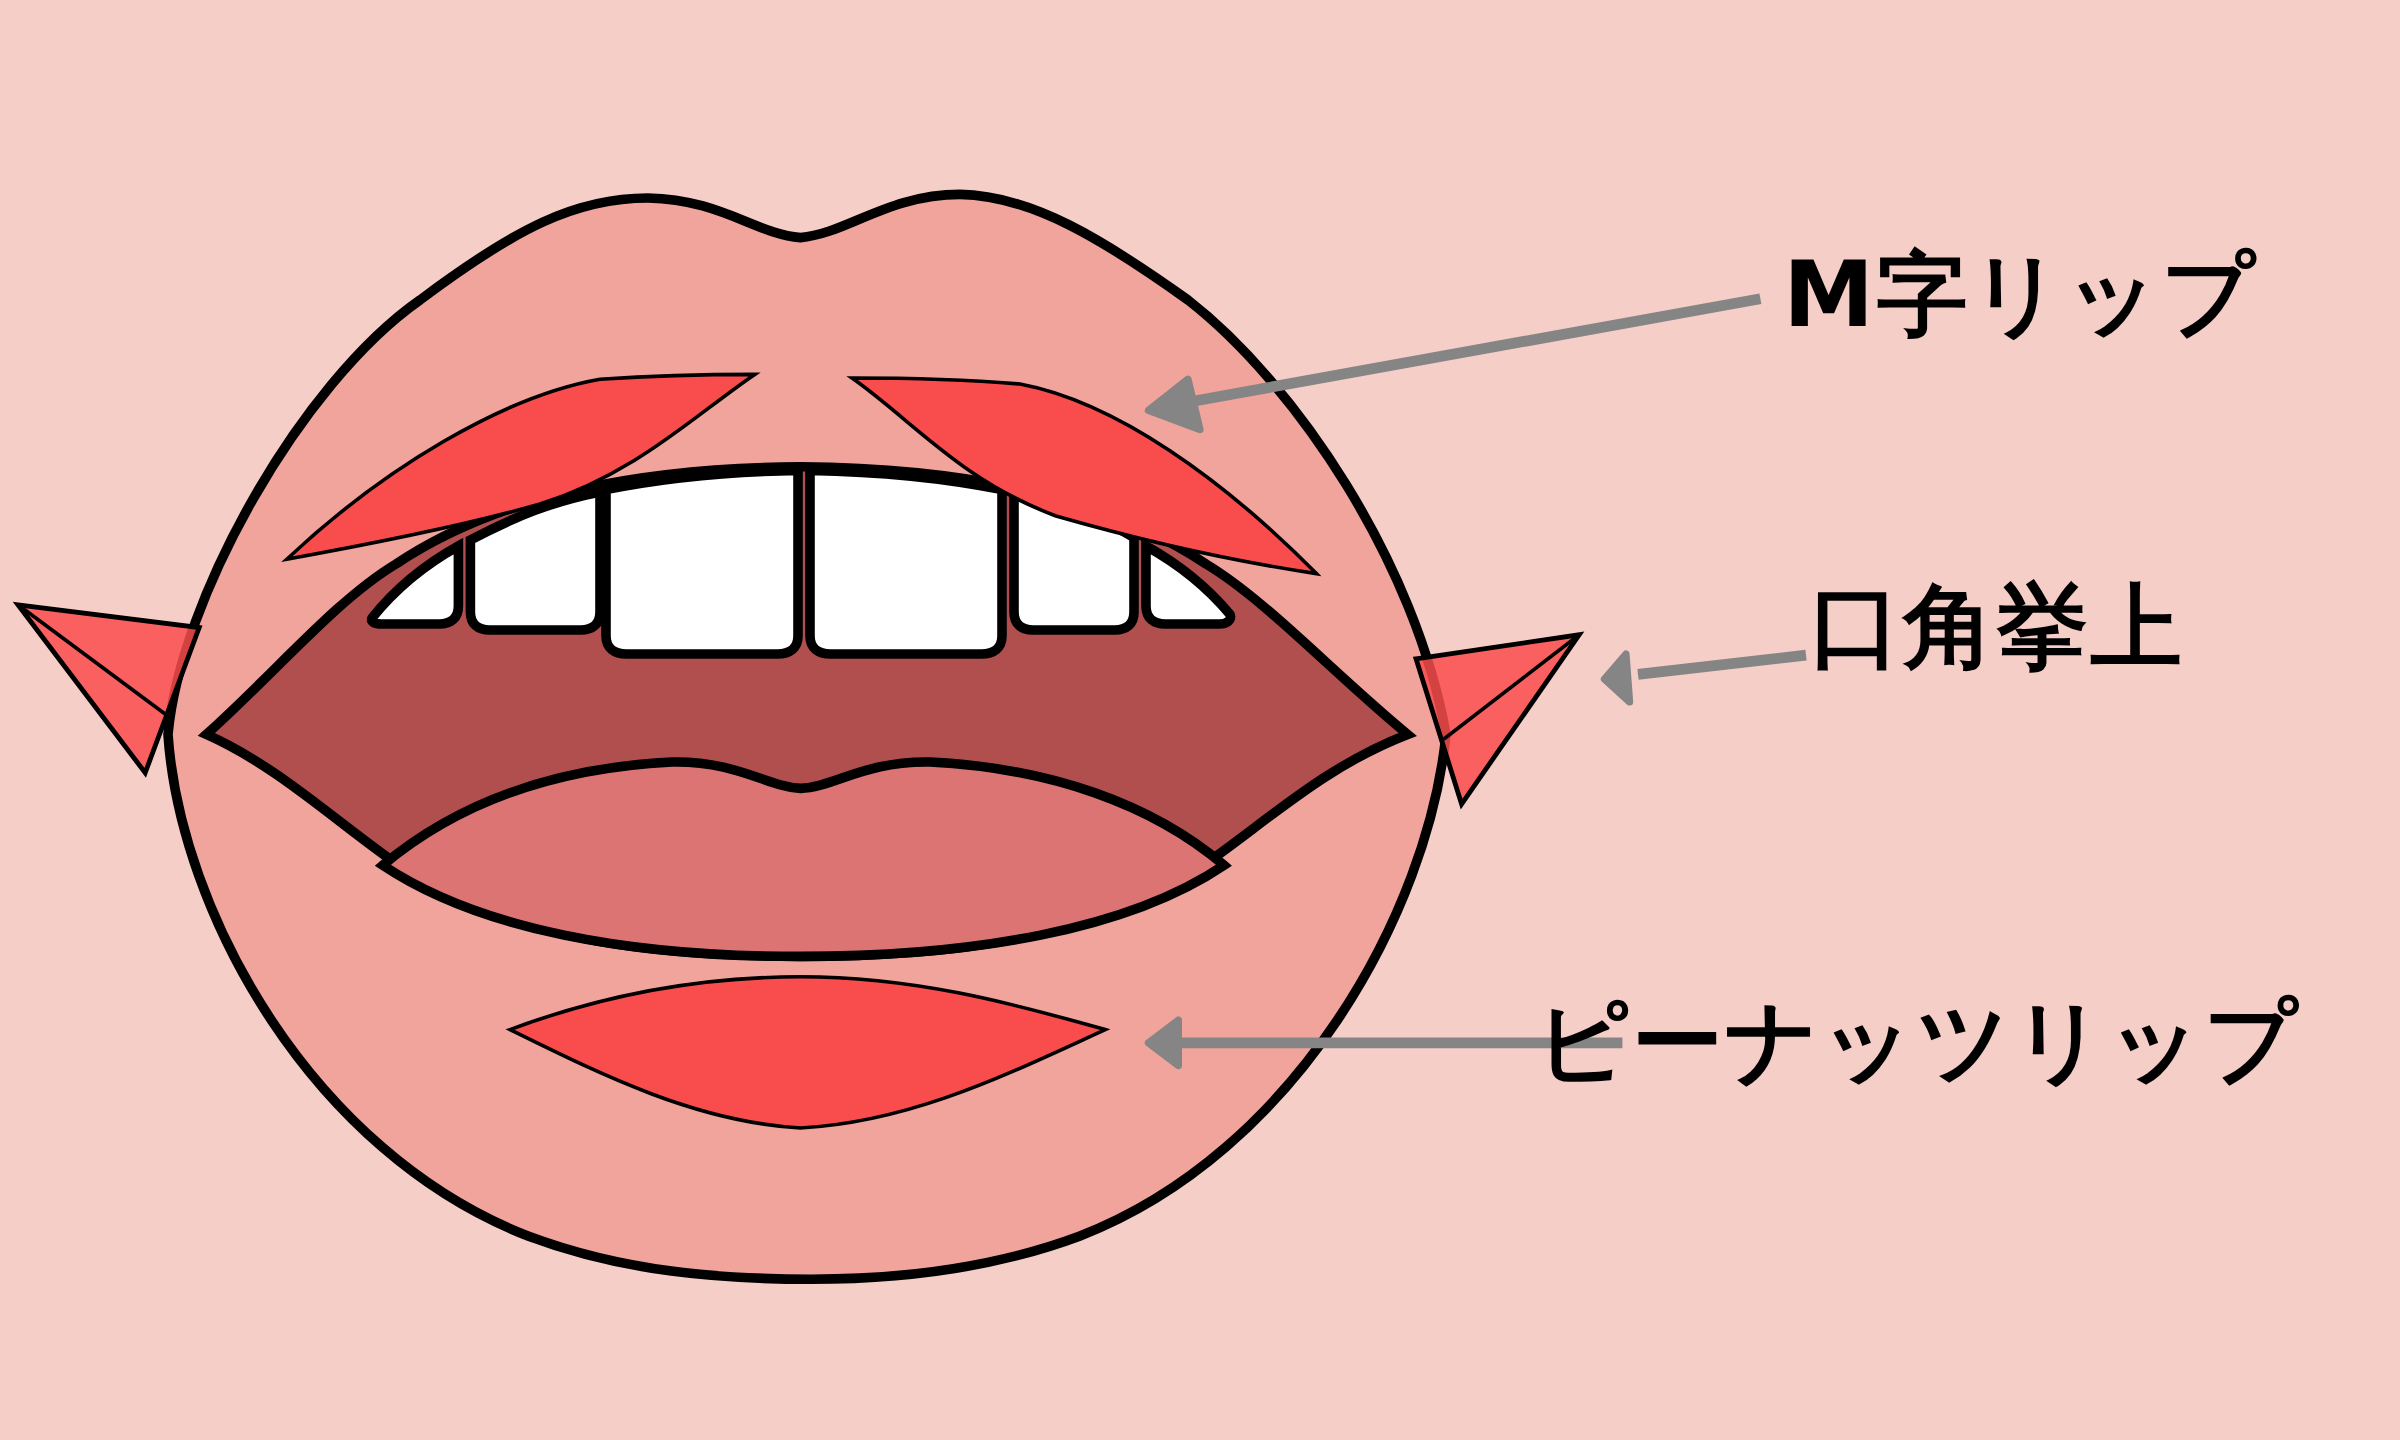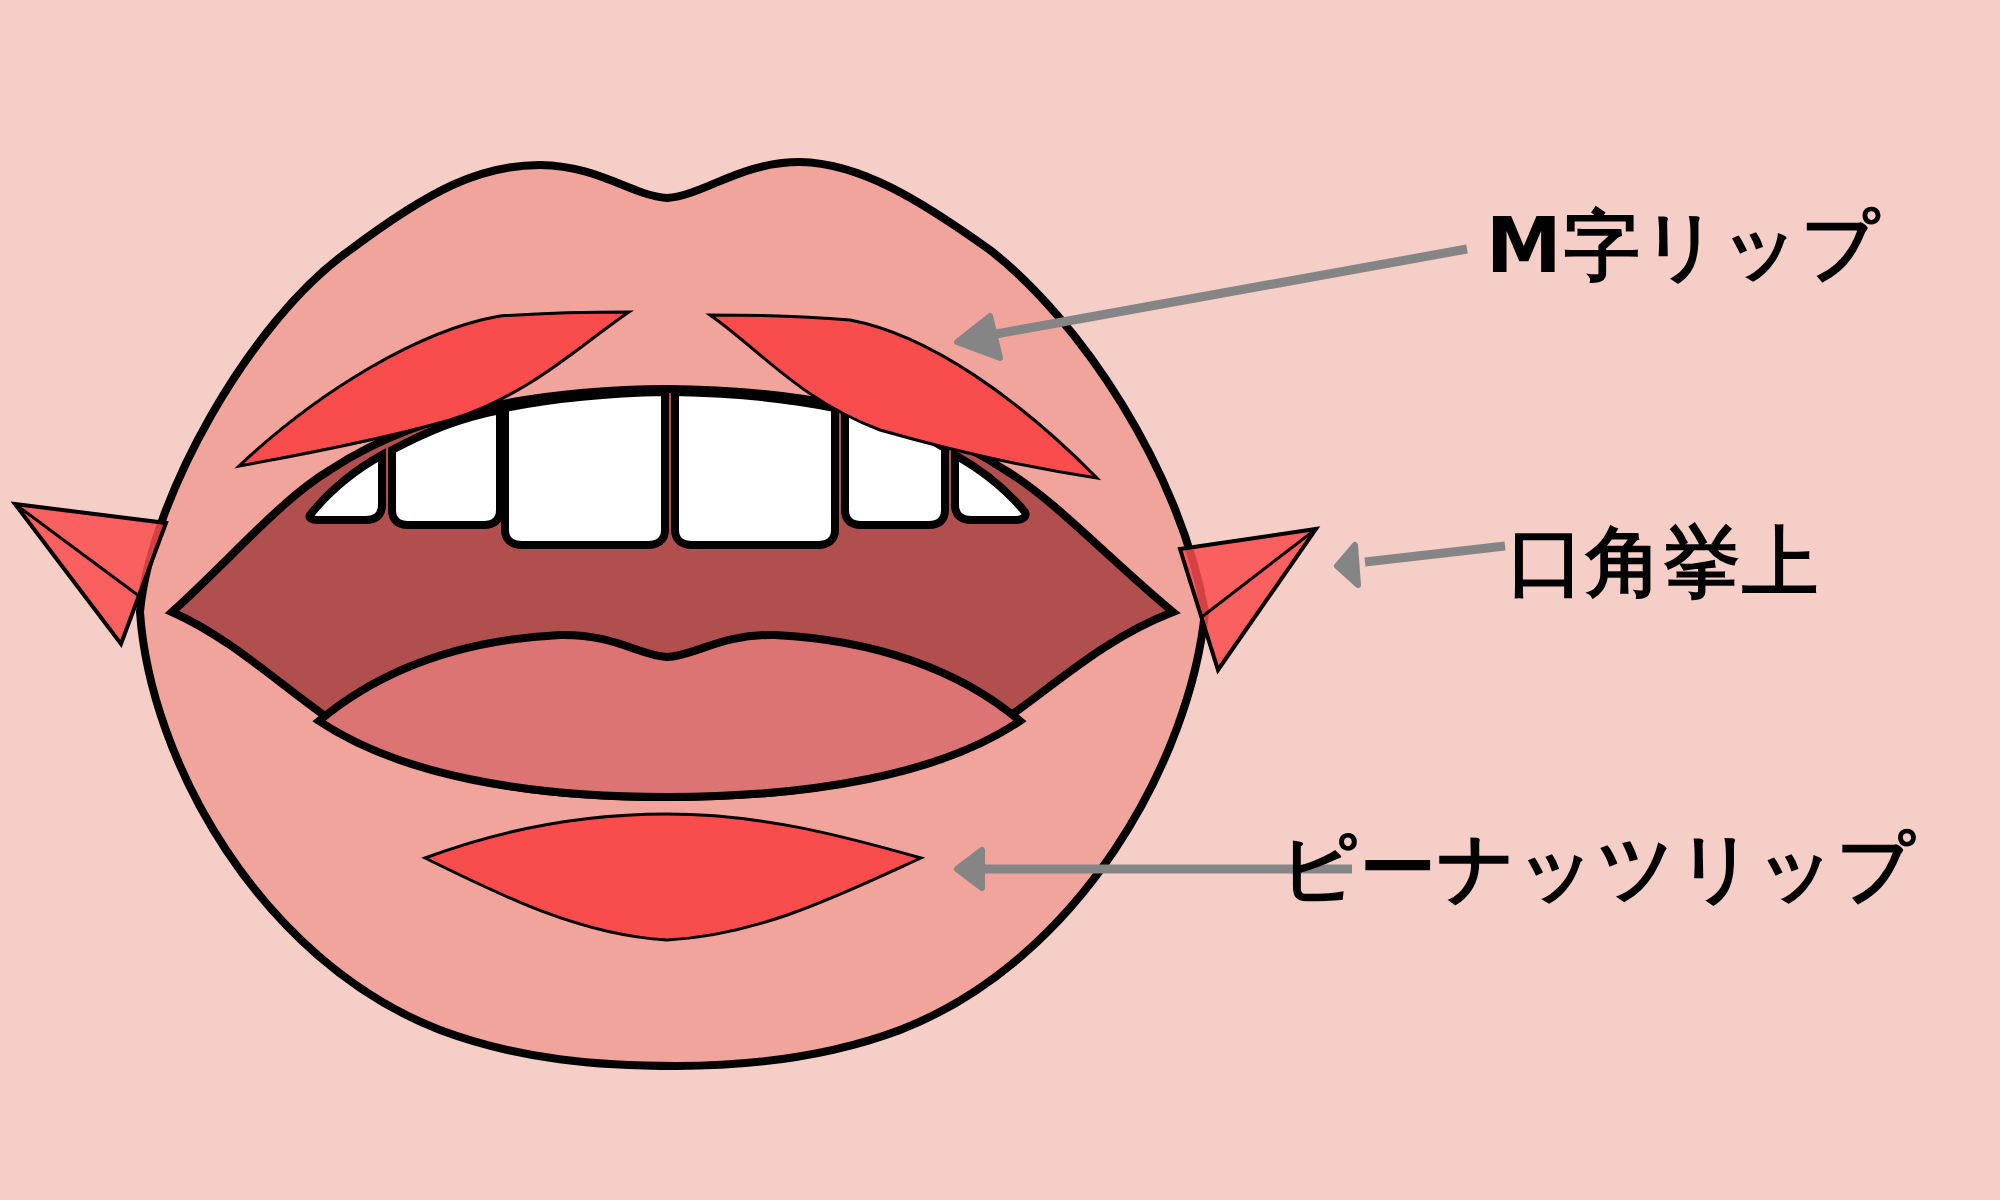--- a/index.html
+++ b/index.html
@@ -74,14 +74,14 @@
     <line x1="1505" y1="546" x2="1365" y2="562" stroke-width="9"></line>
     <path d="M1337,566 L1355,545 L1358,585 Z" stroke-linejoin="round" stroke-width="6"></path>
   </g>
   <g stroke="#858585" fill="#858585">
     <line x1="1352" y1="869" x2="985" y2="869" stroke-width="9"></line>
     <path d="M957,869 L982,850 L982,888 Z" stroke-linejoin="round" stroke-width="6"></path>
   </g>
 </svg>
 
 <div class="label" style="left:1475px; top:208px;margin-left:11px;">M字リップ</div>
-<div class="label" style="left:1508px; top:524px;">口角挙上</div>
+<div class="label" style="left:1508px; top:490px;font-family:Liberation Mono, monospace;">口角挙上</div>
 <div class="label" style="left:1280px; top:830px;">ピーナッツリップ</div>
 
 </body></html>

